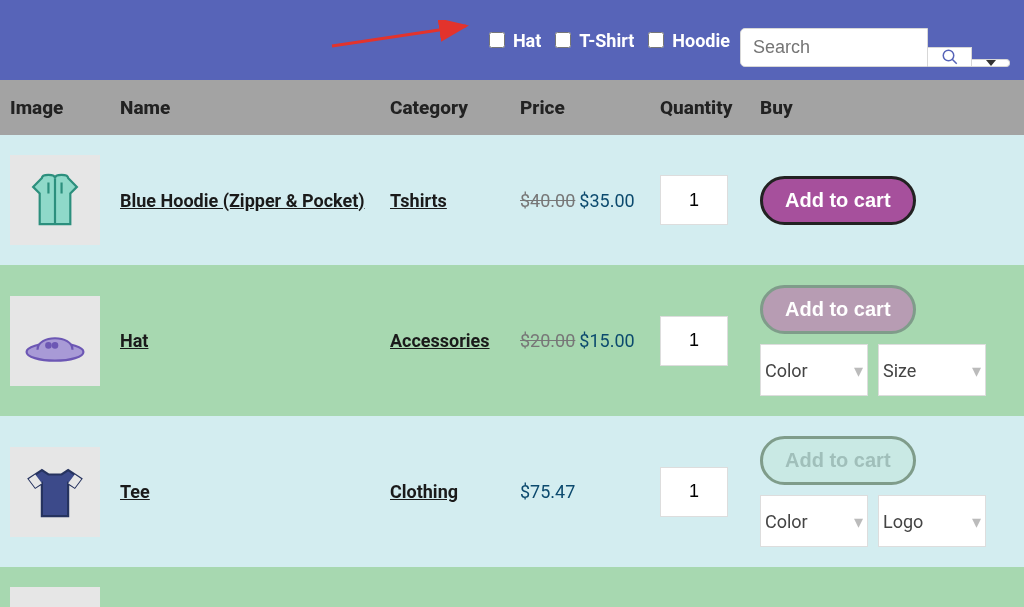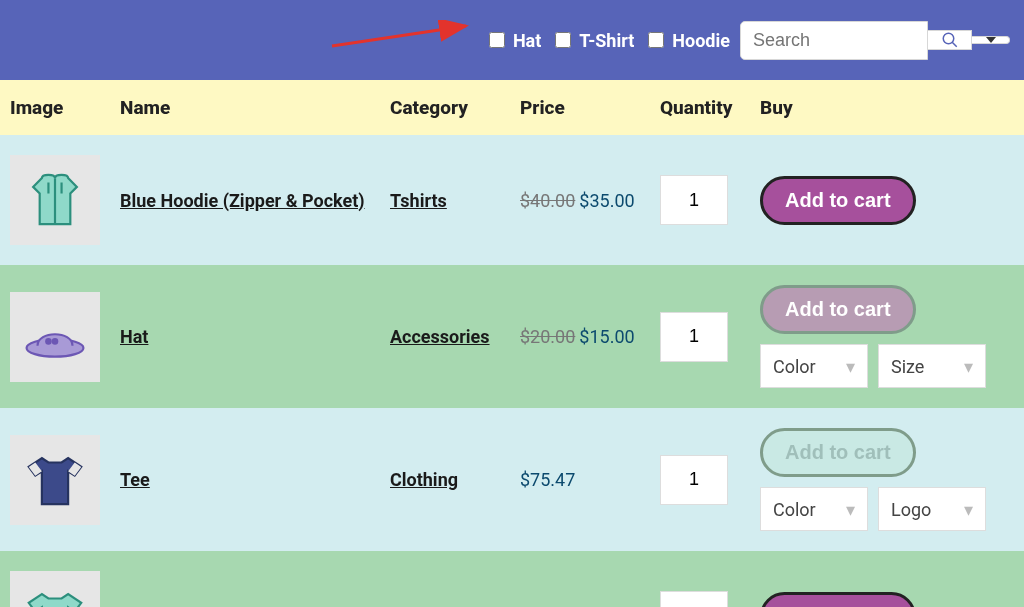--- a/index.html
+++ b/index.html
@@ -28,21 +28,21 @@
     gap: 8px;
     color: #fff;
     font-weight: 700;
     font-size: 18px;
   }
   .filter input[type=checkbox]{
     width:16px; height:16px; accent-color:#fff; cursor:pointer;
   }
   .search-wrap {
     display:flex;
-    align-items:center;
+    align-items:flex-end;
     height:53px;
   }
   .search-input {
     width: 188px;
     border: 1px solid #d7d7d7;
     border-radius: 5px 0 0 5px;
     font-size: 18px;
     padding: 8px 12px;
     outline:none;
   }
@@ -71,21 +71,21 @@
     position:absolute;
     left:330px; top:20px;
     width:150px; height:30px;
     pointer-events:none;
   }
   table {
     width:100%;
     border-collapse:collapse;
   }
   thead th {
-    background:#fef9c3;
+    background:#a3a3a3;
     text-align:left;
     font-size:19px;
     font-weight:800;
     color:#222;
     padding:16px 10px;
   }
   tbody tr:nth-child(odd){ background:#d3edf0; }
   tbody tr:nth-child(even){ background:#a7d8b0; }
   tbody td {
     padding:20px 10px;
@@ -141,23 +141,23 @@
   .btn-add.disabled-b {
     background:#c9e9e4;
     color:#a0bfba;
     border-color:#7f9c8a;
     cursor:default;
   }
   .selects { display:flex; gap:10px; }
   .sel {
     background:#fff;
     border:1px solid #ddd;
-    height:44px;
+    height:52px;
     display:flex; align-items:center; justify-content:space-between;
-    padding:0 12px;
+    padding:0 4px;
     font-size:18px;
     color:#444;
     cursor:pointer;
     min-width:108px;
   }
   .sel .chev { color:#bbb; }
   
   .thumb svg { width:70px; height:70px; }
 </style>
 </head>

